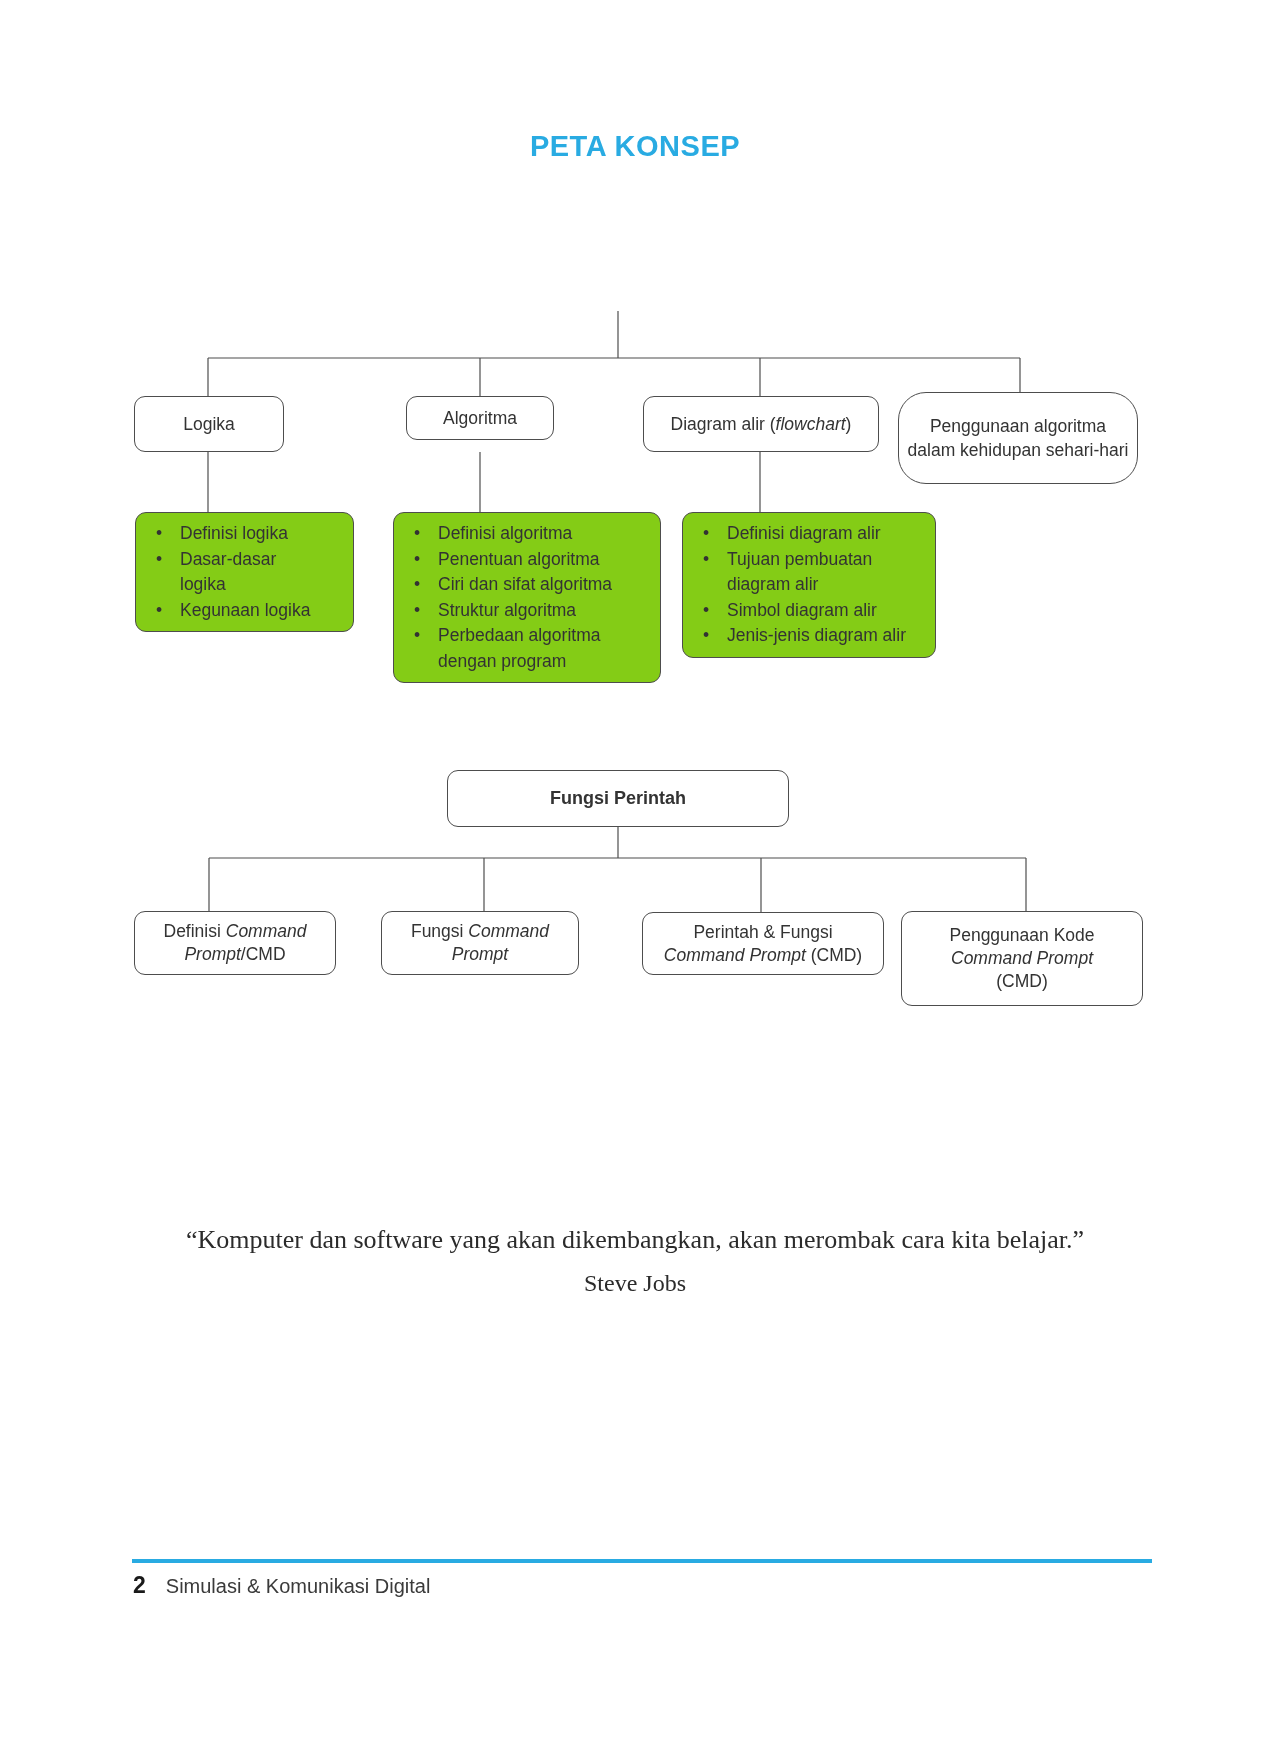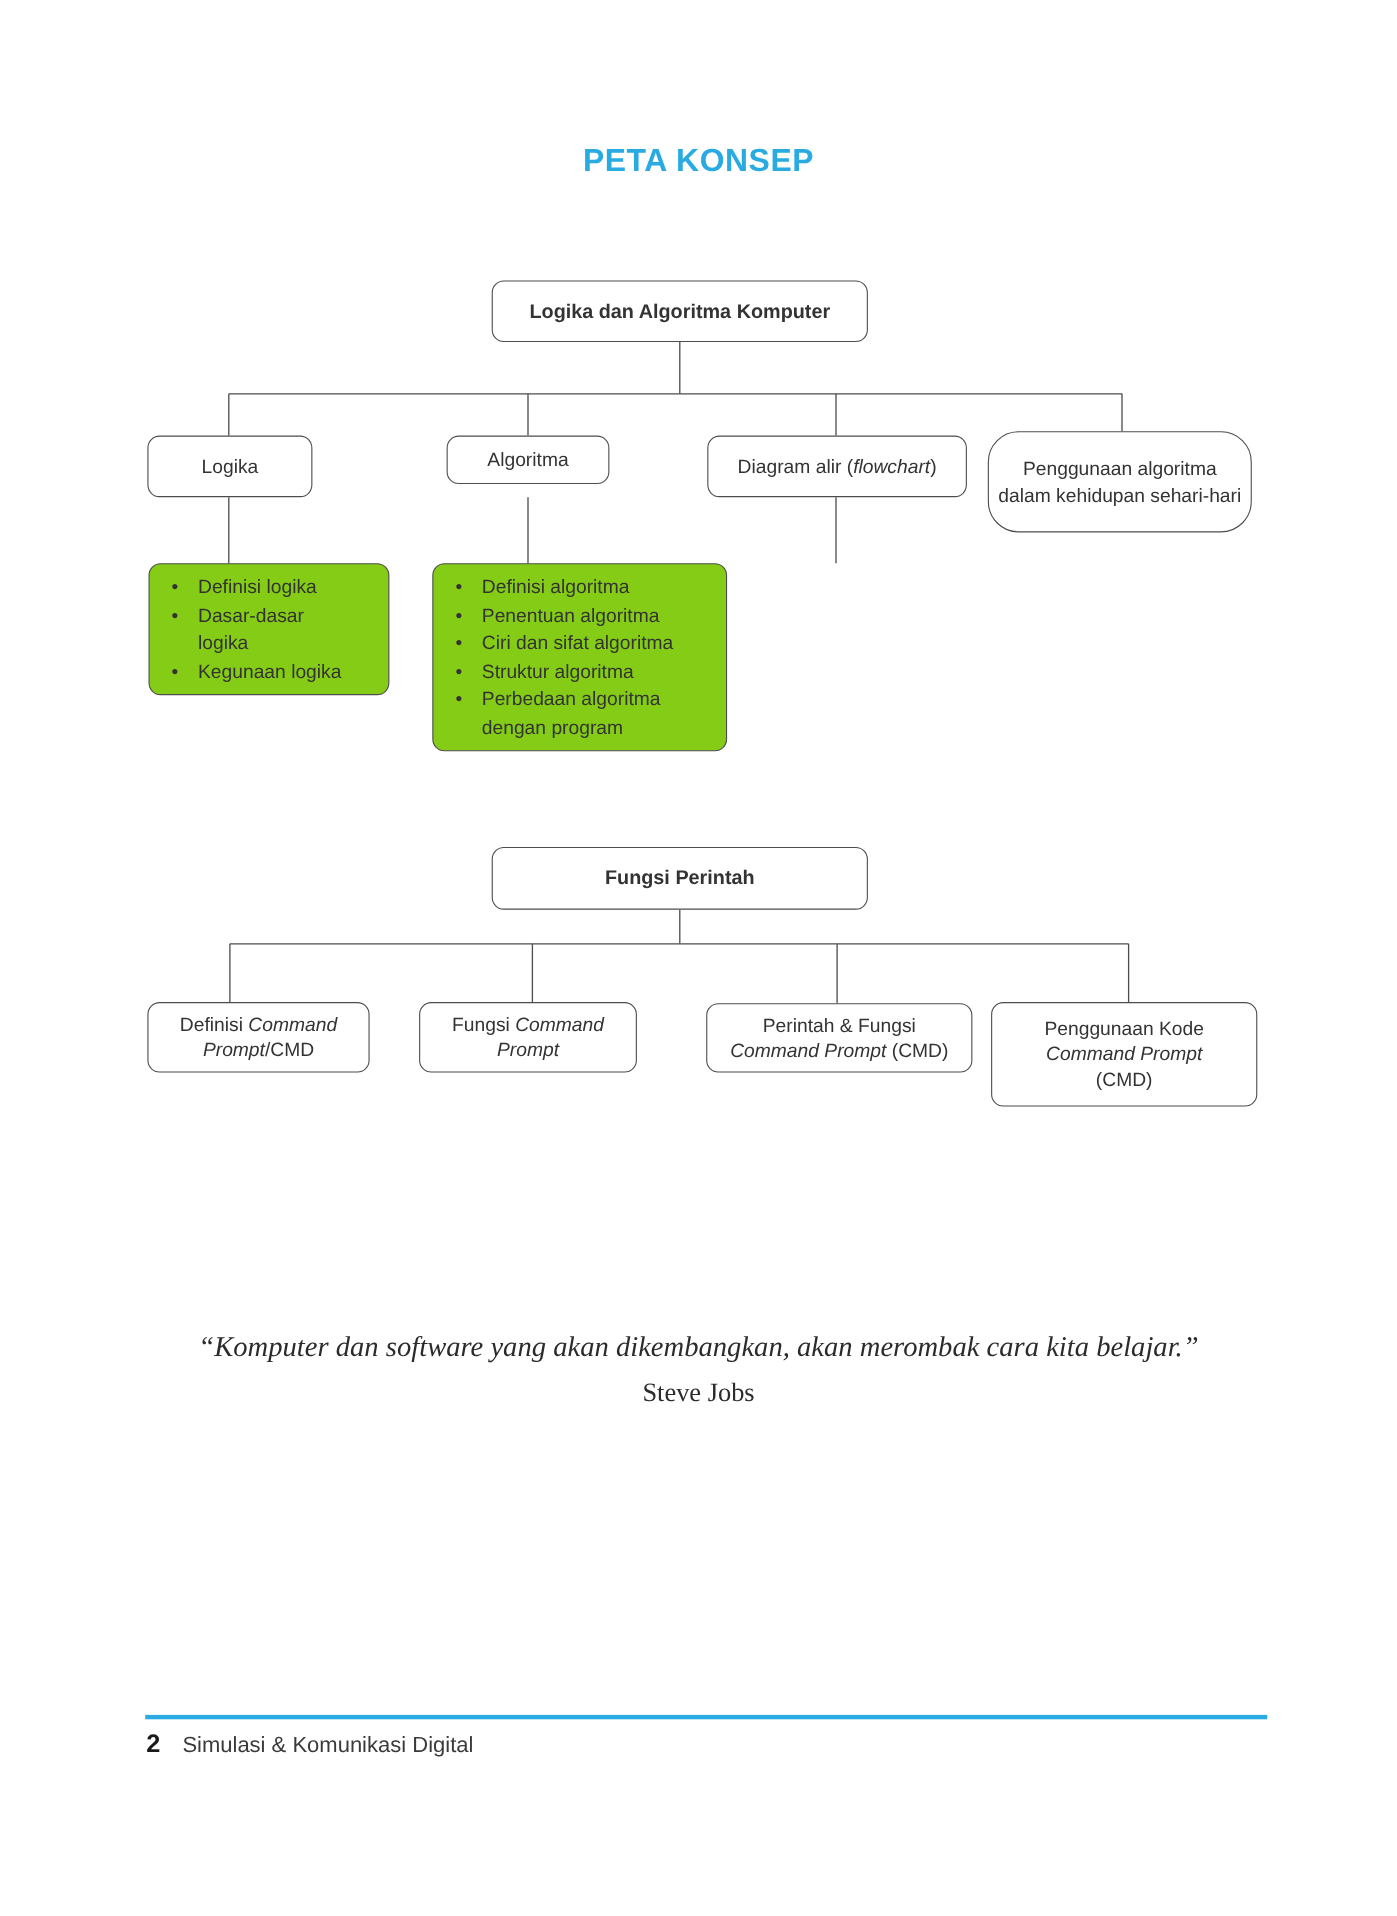--- a/index.html
+++ b/index.html
@@ -28,21 +28,21 @@
     box-sizing:border-box; padding:8px 28px 8px 6px; z-index:2;
   }
   .blist ul { margin:0; padding:0; list-style:none; }
   .blist li {
     position:relative; padding-left:38px; font-size:17.5px; line-height:25.5px; color:#333;
   }
   .blist li::before { content:"\2022"; position:absolute; left:14px; top:0; }
 
   .quote-block { position:absolute; top:1210px; left:0; width:100%; text-align:center;
     font-family:"Liberation Serif", serif; color:#2b2b2b; }
-  .quote-text { font-style:italic; font-size:26px; line-height:30px; margin:0; }
+  .quote-text { font-size:26px; line-height:30px; margin:15px; }
   .quote-author { font-size:24px; margin:14px 0 0 0; }
 
   .footer-rule { position:absolute; height:4px; z-index:1; }
   .footer-text {
     position:absolute; display:flex; align-items:baseline; gap:20px; color:#3a3a3a;
   }
   .footer-page-num { font-size:23px; font-weight:bold; color:#1a1a1a; }
   .footer-book { font-size:20px; }
 </style>
 </head>
@@ -67,21 +67,20 @@
 
       <line x1="618" y1="827" x2="618" y2="858"></line>
       <line x1="209" y1="858" x2="1026" y2="858"></line>
       <line x1="209" y1="858" x2="209" y2="911"></line>
       <line x1="484" y1="858" x2="484" y2="911"></line>
       <line x1="761" y1="858" x2="761" y2="912"></line>
       <line x1="1026" y1="858" x2="1026" y2="911"></line>
     </g>
   </svg>
 
-  <div class="node bold" style="left:447px; top:255px; width:342px; height:56px;">Logika dan Algoritma Komputer</div>
 
   <div class="node" style="left:134px; top:396px; width:150px; height:56px;">Logika</div>
 
   <div class="node" style="left:406px; top:396px; width:148px; height:44px;">Algoritma</div>
 
   <div class="node" style="left:643px; top:396px; width:236px; height:56px;">
     <span class="bl">
       <span>Diagram alir (</span><span class="it">flowchart</span><span>)</span>
     </span>
   </div>
@@ -99,20 +98,28 @@
   <div class="blist" style="left:393px; top:512px; width:268px;">
     <ul>
       <li>Definisi algoritma</li>
       <li>Penentuan algoritma</li>
       <li>Ciri dan sifat algoritma</li>
       <li>Struktur algoritma</li>
       <li>Perbedaan algoritma dengan program</li>
     </ul>
   </div>
 
+  <div class="blist" style="left:682px; top:512px; width:254px;">
+    <ul>
+      <li>Definisi diagram alir</li>
+      <li>Tujuan pembuatan diagram alir</li>
+      <li>Simbol diagram alir</li>
+      <li>Jenis-jenis diagram alir</li>
+    </ul>
+  </div>
 
   <div class="node bold" style="left:447px; top:770px; width:342px; height:57px;">Fungsi Perintah</div>
 
   <div class="node" style="left:134px; top:911px; width:202px; height:64px;">
     <span class="bl">
       <span>Definisi </span><span class="it">Command</span>
     </span>
     <span class="bl">
       <span class="it">Prompt</span><span>/CMD</span>
     </span>

